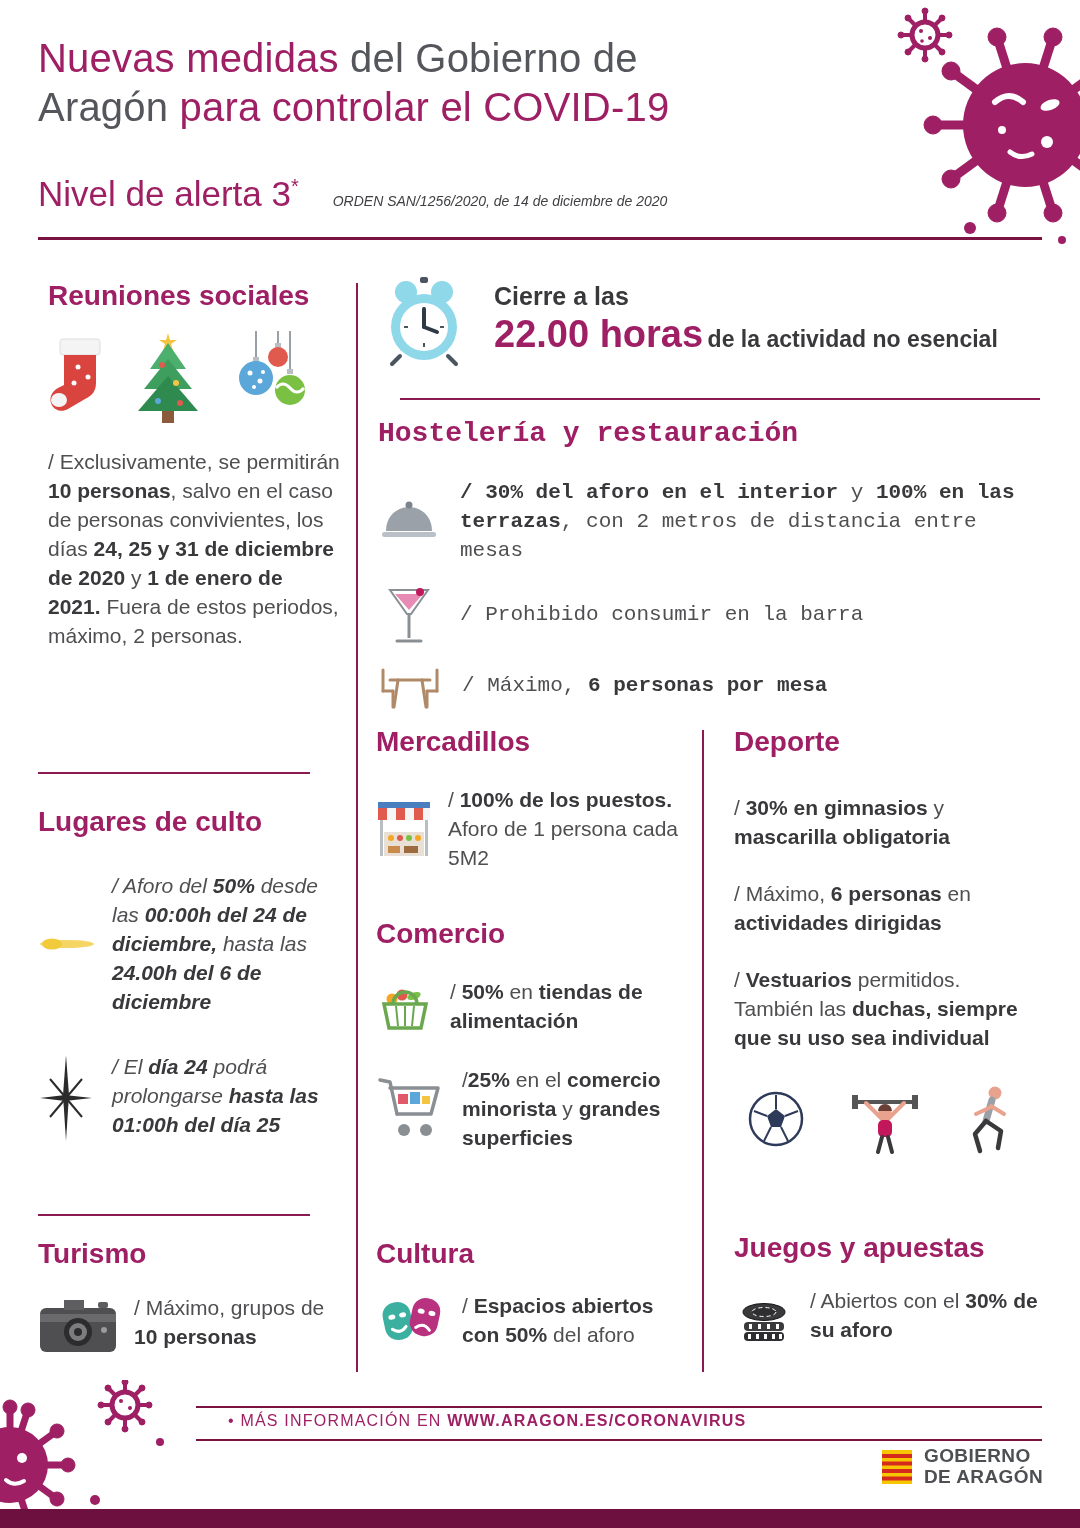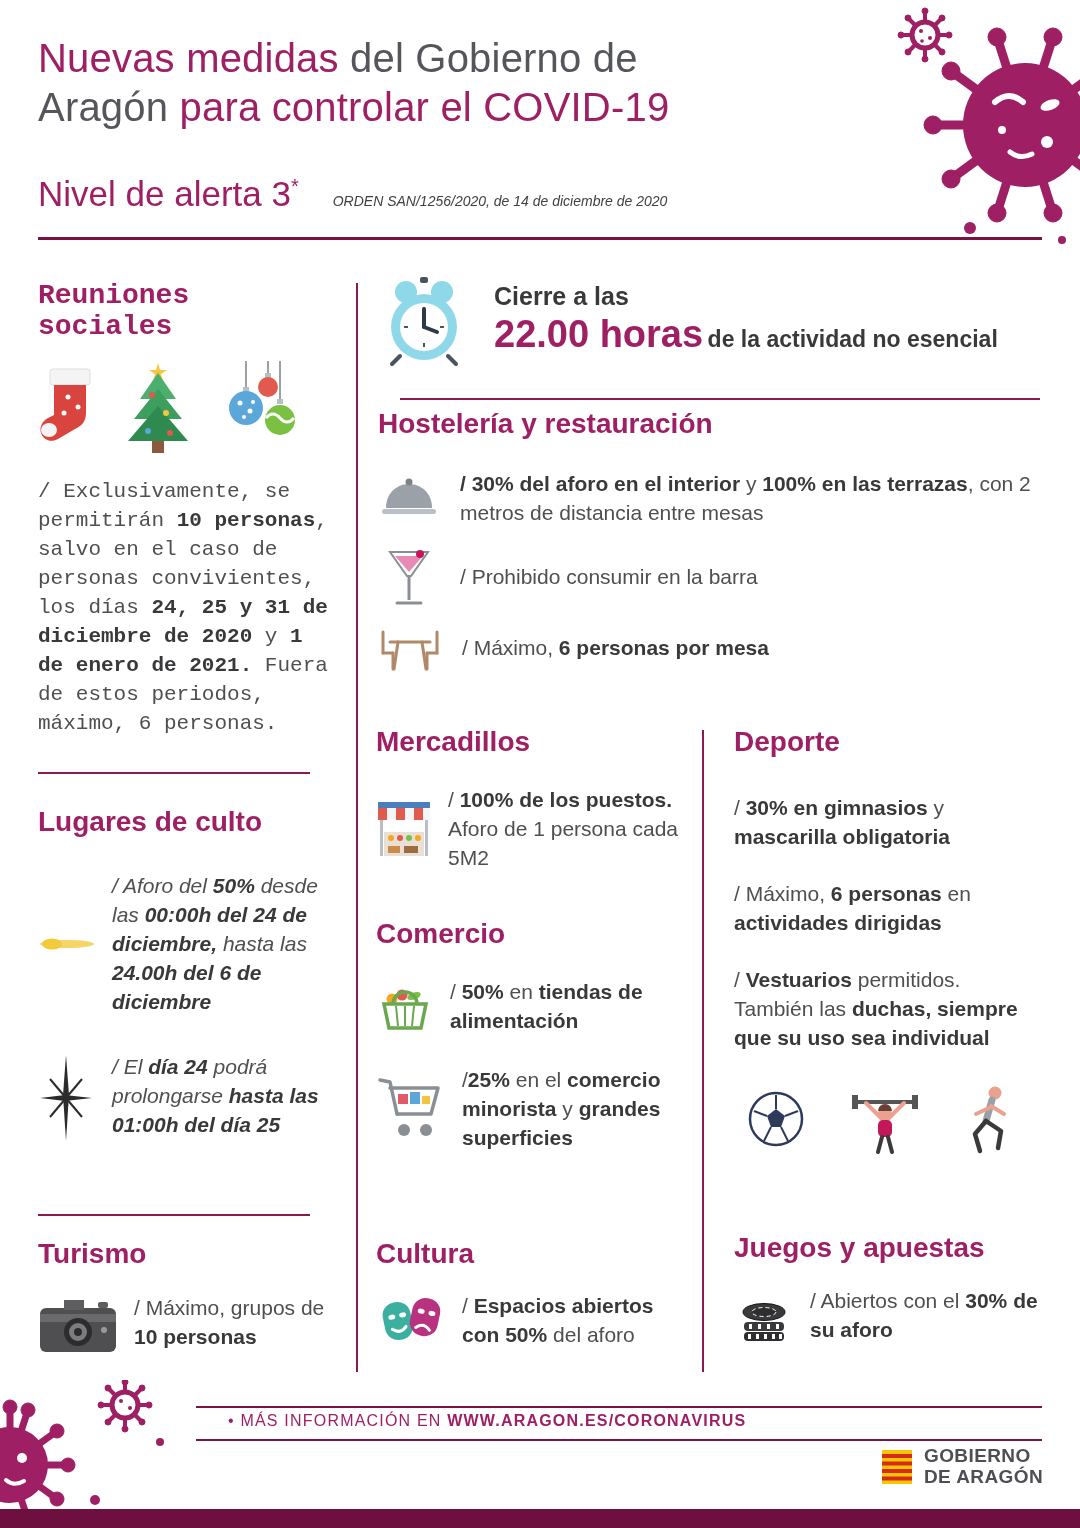--- a/index.html
+++ b/index.html
@@ -24,38 +24,38 @@
   #virus-bottom-left{left:0;top:1380px;}
   
   #vline-1{left:356px;top:283px;width:2px;height:1089px;}
   #vline-2{left:702px;top:730px;width:2px;height:642px;}
   #divider-left-1{left:38px;top:772px;width:272px;height:2px;}
   #divider-left-2{left:38px;top:1214px;width:272px;height:2px;}
   #rule-closing{left:400px;top:398px;width:640px;height:2px;}
   
   .sec-title{font-size:28px;font-weight:700;color:#9e1f63;margin:0;}
   .body-text{font-size:21px;line-height:1.38;color:#4f4f52;}
-  #sec-reuniones{left:38px;top:280px;width:292px;font-family:Liberation Mono, monospace;}
+  #sec-reuniones{left:48px;top:280px;width:292px;}
   #reuniones-icons{margin-top:16px;display:flex;align-items:flex-end;gap:18px;height:98px;}
   #reuniones-body{margin-top:22px;}
   #sec-culto{left:38px;top:806px;width:300px;}
   .culto-item{display:flex;gap:16px;margin-top:34px;align-items:center;font-style:italic;}
   .culto-icon{flex:0 0 58px;display:flex;justify-content:center;}
   #sec-turismo{left:38px;top:1238px;width:310px;}
   .icon-text-row{display:flex;gap:16px;margin-top:22px;align-items:center;}
   .row-icon{flex:0 0 auto;display:flex;justify-content:center;}
   
   #closing-block{left:378px;top:276px;width:662px;}
   .closing-row{display:flex;gap:24px;align-items:flex-start;}
   #closing-line1{font-size:25px;font-weight:700;color:#39393c;margin-top:6px;}
   #closing-line2{margin-top:2px;}
   #closing-time{font-size:38px;font-weight:700;color:#9e1f63;}
   #closing-rest{font-size:23px;font-weight:700;color:#39393c;}
   
-  #sec-hosteleria{left:378px;top:408px;width:662px;}
+  #sec-hosteleria{left:378px;top:418px;width:662px;font-family:Liberation Mono, monospace;}
   .h-item{display:flex;gap:20px;align-items:center;}
   .h-item .h-icon{flex:0 0 62px;display:flex;justify-content:center;}
   #h-item-0{margin-top:30px;}
   #h-item-1{margin-top:18px;}
   #h-item-2{margin-top:16px;}
   
   #sec-mercadillos{left:376px;top:726px;width:302px;}
   #sec-comercio{left:376px;top:918px;width:316px;}
   .c-item{display:flex;gap:16px;align-items:center;}
   #c-item-0{margin-top:28px;}
@@ -186,21 +186,21 @@
         <circle cx="30" cy="47" r="17" fill="#5ba7d9"></circle>
         <circle cx="24" cy="42" r="2.5" fill="#ffffff"></circle>
           <circle cx="34" cy="50" r="2.5" fill="#ffffff"></circle>
           <circle cx="28" cy="56" r="2" fill="#ffffff"></circle>
           <circle cx="37" cy="41" r="2" fill="#ffffff"></circle>
         <circle cx="52" cy="26" r="10" fill="#e05a4e"></circle>
         <circle cx="64" cy="59" r="15" fill="#7ac143"></circle>
         <path d="M50,57 q7,-8 14,0 q7,8 14,0" stroke="#ffffff" stroke-width="3" fill="none"></path>
       </svg>
     </div>
-    <div id="reuniones-body" class="body-text"><span>/ Exclusivamente, se permitirán </span><span class="b">10 personas</span><span>, salvo en el caso de personas convivientes, los días </span><span class="b">24, 25 y 31 de diciembre de 2020</span><span> y </span><span class="b">1 de enero de 2021.</span><span> Fuera de estos periodos, máximo, 6 personas.</span></div>
+    <div id="reuniones-body" class="body-text"><span>/ Exclusivamente, se permitirán </span><span class="b">10 personas</span><span>, salvo en el caso de personas convivientes, los días </span><span class="b">24, 25 y 31 de diciembre de 2020</span><span> y </span><span class="b">1 de enero de 2021.</span><span> Fuera de estos periodos, máximo, 2 personas.</span></div>
   </div>
 
   <div id="sec-culto" class="abs">
     <h2 class="sec-title">Lugares de culto</h2>
     <div class="culto-item">
       <div class="culto-icon">
         <svg width="58" height="30" viewBox="0 0 58 30">
           <ellipse cx="29" cy="15" rx="27" ry="4" fill="#f2cb3d" opacity="0.8"></ellipse>
           <ellipse cx="14" cy="15" rx="10" ry="5.5" fill="#f2cb3d"></ellipse>
         </svg>

